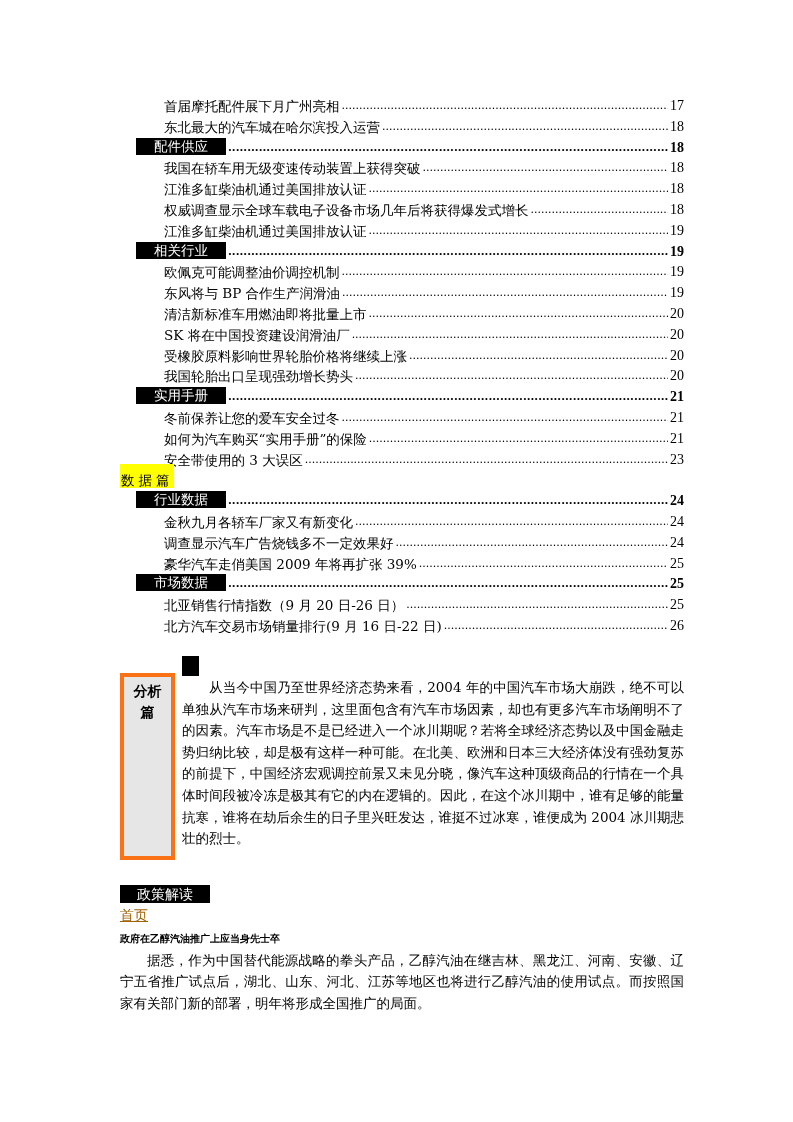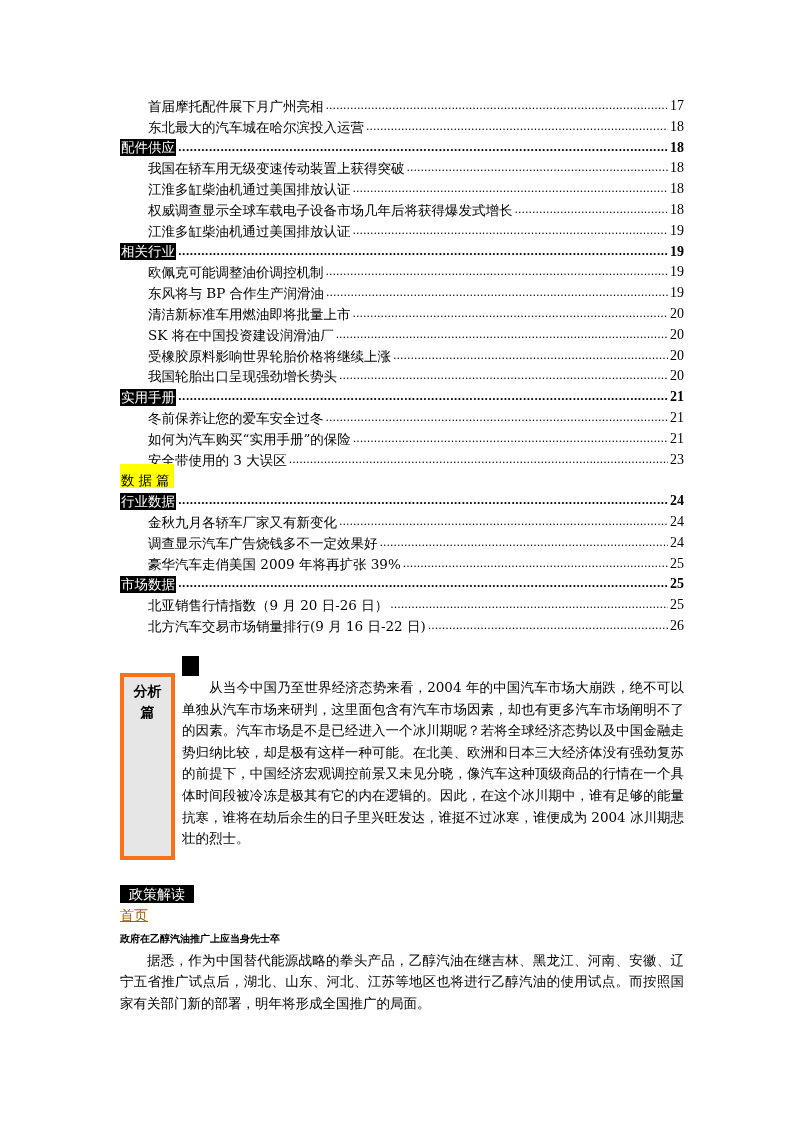--- a/index.html
+++ b/index.html
@@ -1,38 +1,38 @@
 <!DOCTYPE html>
 <html><head>
 <meta charset="utf-8">
 <style>
   html, body { margin:0; padding:0; background:#ffffff; }
   body { width:793px; height:1122px; position:relative; overflow:hidden;
          font-family:"DejaVu Serif","Liberation Serif",serif; color:#000; }
   .toc { position:absolute; left:120px; top:96px; width:564px; }
-  .row { height:20.8px; line-height:20.8px; font-size:13.5px; display:flex; align-items:center; white-space:nowrap; }
+  .row { height:20.8px; line-height:20.8px; font-size:13.5px; display:flex; align-items:flex-start; white-space:nowrap;margin-left:16px; }
   .row.sub { padding-left:28px; }
   .row .t { flex:0 0 auto; }
   .row .dots { flex:1 1 auto; overflow:hidden; margin:0 2px; color:#000; letter-spacing:0px; font-size:11px; }
   .row .dots::before { content:"........................................................................................................................................................................................................................................"; }
   .row .pg { flex:0 0 auto; font-family:"Liberation Serif",serif; font-size:14px; }
-  .row.sec .t { background:#000; color:#fff; font-family:"DejaVu Sans","Liberation Sans",sans-serif; font-size:13.5px; padding:0 1px; line-height:17px; }
+  .row.sec .t { background:#000; color:#fff; font-family:"DejaVu Sans","Liberation Sans",sans-serif; font-size:13.5px; padding:0 18px; line-height:17px; }
   .row.sec .dots { font-weight:bold; }
   .row.sec .pg { font-weight:bold; }
   .part { height:20.8px; line-height:20.8px; }
   .part span { background:#ffff00; font-family:"DejaVu Sans","Liberation Sans",sans-serif; font-size:13.5px; letter-spacing:4px; padding:8px 0 0 1px; line-height:17px; }
 
   .analysis { position:absolute; left:120px; top:656px; width:564px; height:210px; }
   .marker { position:absolute; left:62px; top:0; width:17px; height:20px; background:#000; }
   .side-box { position:absolute; left:0; top:17px; width:47px; height:179px; background:#e6e6e6; border:4px solid #f97316; }
   .side-box .lbl { text-align:center; font-family:"DejaVu Sans","Liberation Sans",sans-serif; font-size:14px; font-weight:bold; line-height:21px; padding-top:4px; }
   .analysis-text { position:absolute; left:62px; top:21px; width:502px; font-size:13.5px; line-height:21.6px; text-indent:27px; text-align:justify; }
 
   .policy { position:absolute; left:120px; top:884px; width:564px; }
-  .policy-head { display:inline-block; background:#000; color:#fff; font-family:"DejaVu Sans","Liberation Sans",sans-serif; font-size:14px; padding:0 9px; line-height:18px; }
+  .policy-head { display:inline-block; background:#000; color:#fff; font-family:"DejaVu Sans","Liberation Sans",sans-serif; font-size:14px; padding:0 17px; line-height:18px; }
   .home-link { display:block; color:#a16207; text-decoration:underline; font-size:14px; line-height:21px; margin-top:2px; }
   .article-title { text-align:left; font-family:"DejaVu Sans","Liberation Sans",sans-serif; font-size:10px; font-weight:bold; line-height:22px; margin-top:2px; }
   .article-body { font-size:13.5px; line-height:21.4px; text-indent:27px; text-align:justify; }
 </style>
 </head>
 <body>
 
 <div class="toc">
   <div class="row sub">
       <span class="t">首届摩托配件展下月广州亮相</span>

